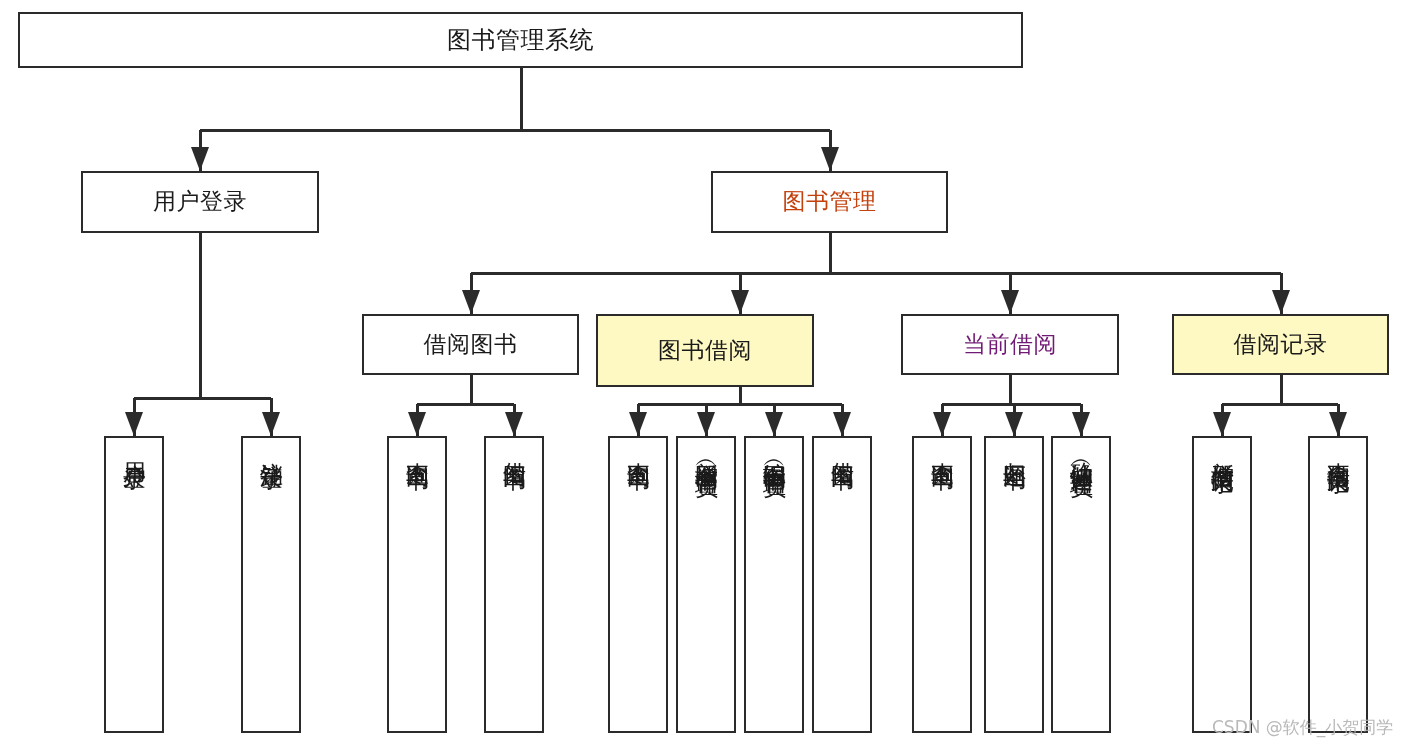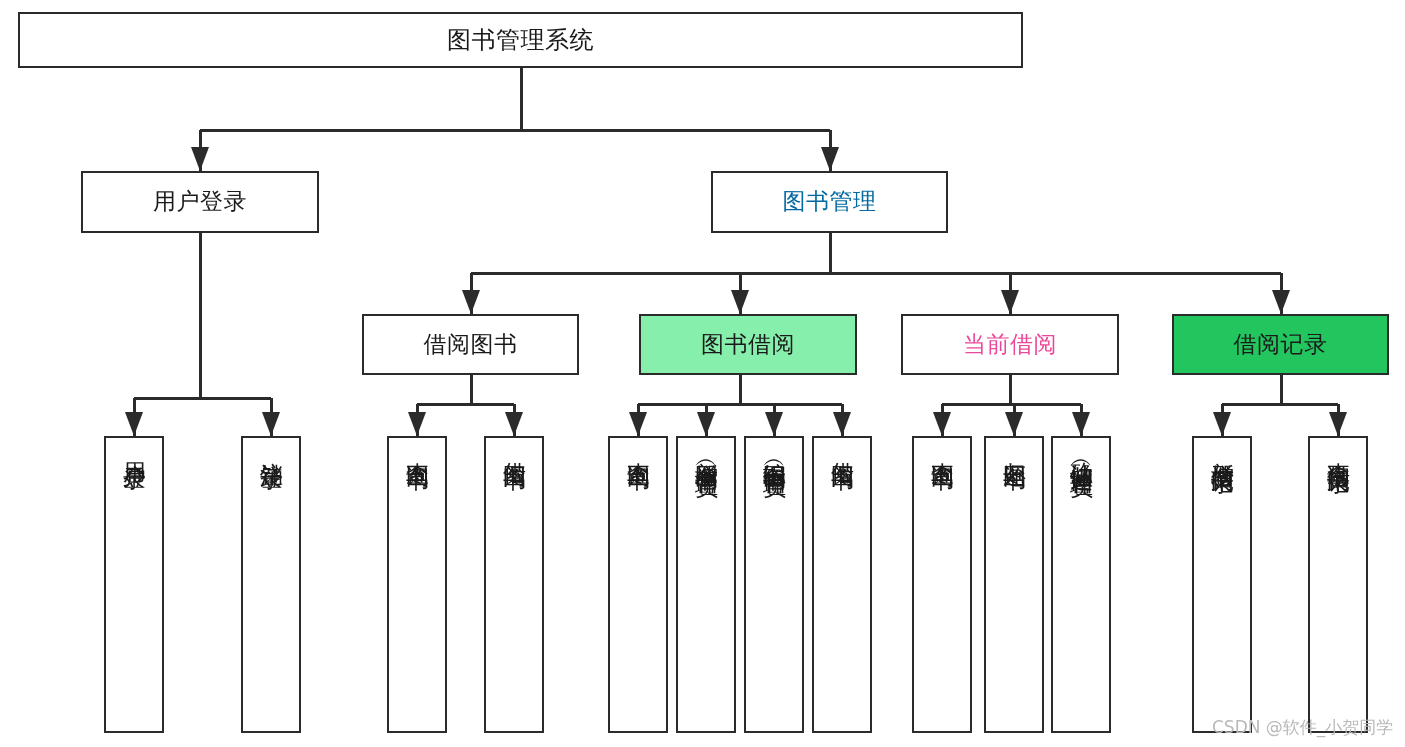--- a/index.html
+++ b/index.html
@@ -133,32 +133,32 @@
       <path d="M 1329 412 L 1347 412 L 1338 436 Z" fill="#2b2b2b"></path>
     </svg>
   <div id="nodes-layer">
       <div class="node horiz root" style="left: 18px; top: 12px; width: 1005px; height: 56px; border-color: rgb(43, 43, 43); background: rgb(255, 255, 255);">
         <span class="node-label" style="color: rgb(26, 26, 26);">图书管理系统</span>
       </div>
       <div class="node horiz" style="left: 81px; top: 171px; width: 238px; height: 62px; border-color: rgb(43, 43, 43); background: rgb(255, 255, 255);">
         <span class="node-label" style="color: rgb(26, 26, 26);">用户登录</span>
       </div>
       <div class="node horiz" style="left: 711px; top: 171px; width: 237px; height: 62px; border-color: rgb(43, 43, 43); background: rgb(255, 255, 255);">
-        <span class="node-label" style="color: #0369a1;">图书管理</span>
+        <span class="node-label" style="color: #c2410c;">图书管理</span>
       </div>
       <div class="node horiz" style="left: 362px; top: 314px; width: 217px; height: 61px; border-color: rgb(43, 43, 43); background: rgb(255, 255, 255);">
         <span class="node-label" style="color: rgb(26, 26, 26);">借阅图书</span>
       </div>
-      <div class="node horiz" style="left: 639px; top: 314px; width: 218px; height: 61px; border-color: rgb(43, 43, 43); background: #86efac;">
+      <div class="node horiz" style="left: 596px; top: 314px; width: 218px; height: 73px; border-color: rgb(43, 43, 43); background: #fef9c3;">
         <span class="node-label" style="color: rgb(26, 26, 26);">图书借阅</span>
       </div>
       <div class="node horiz" style="left: 901px; top: 314px; width: 218px; height: 61px; border-color: rgb(43, 43, 43); background: rgb(255, 255, 255);">
-        <span class="node-label" style="color: #ec4899;">当前借阅</span>
-      </div>
-      <div class="node horiz" style="left: 1172px; top: 314px; width: 217px; height: 61px; border-color: rgb(43, 43, 43); background: #22c55e;">
+        <span class="node-label" style="color: #701a75;">当前借阅</span>
+      </div>
+      <div class="node horiz" style="left: 1172px; top: 314px; width: 217px; height: 61px; border-color: rgb(43, 43, 43); background: #fef9c3;">
         <span class="node-label" style="color: rgb(26, 26, 26);">借阅记录</span>
       </div>
       <div class="node vert" style="left: 104px; top: 436px; width: 60px; height: 297px; border-color: rgb(43, 43, 43); background: rgb(255, 255, 255);">
         <span class="node-label" style="color: rgb(26, 26, 26);">用户登录</span>
       </div>
       <div class="node vert" style="left: 241px; top: 436px; width: 60px; height: 297px; border-color: rgb(43, 43, 43); background: rgb(255, 255, 255);">
         <span class="node-label" style="color: rgb(26, 26, 26);">注销登录</span>
       </div>
       <div class="node vert" style="left: 387px; top: 436px; width: 60px; height: 297px; border-color: rgb(43, 43, 43); background: rgb(255, 255, 255);">
         <span class="node-label" style="color: rgb(26, 26, 26);">查询图书</span>

